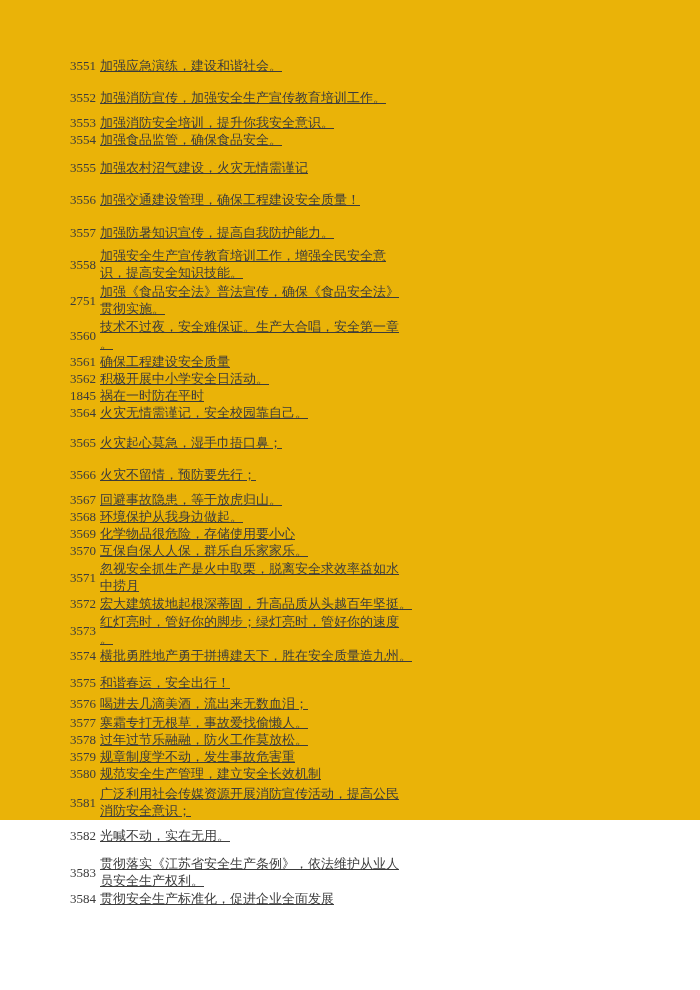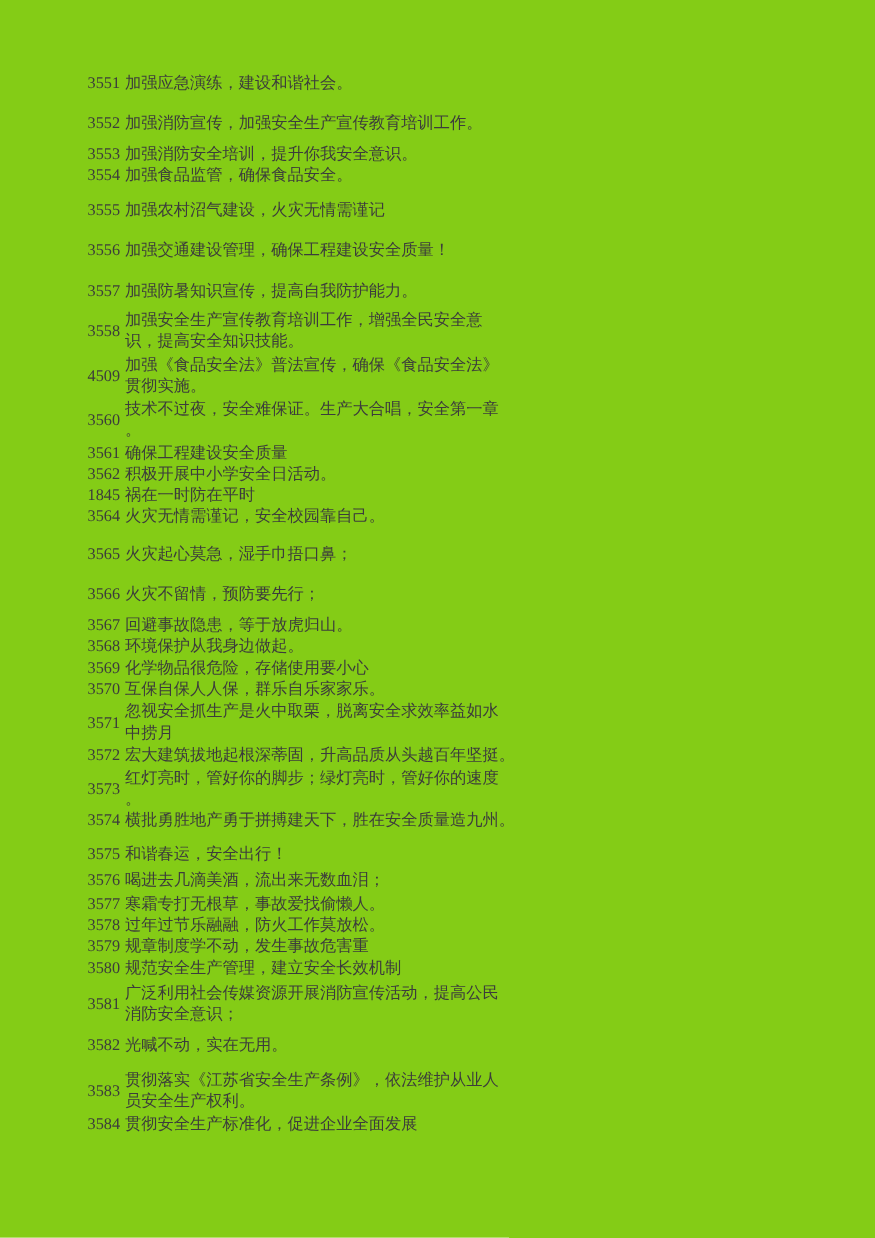--- a/index.html
+++ b/index.html
@@ -10,23 +10,23 @@
   body {
     width: 700px;
     height: 990px;
     overflow: hidden;
     font-family: "Liberation Serif", "DejaVu Serif", serif;
     color: #3c3c3c;
   }
   .page {
     box-sizing: border-box;
     width: 700px;
-    height: 990px;
+    height: 820px;
     padding: 57px 40px 0 70px;
-    background: #84cc16;
+    background: #eab308;
   }
   .row {
     display: flex;
     align-items: center;
   }
   .num {
     flex: 0 0 27px;
     width: 27px;
     margin-right: 3px;
     font-size: 13px;
@@ -34,20 +34,21 @@
     text-align: left;
     letter-spacing: 0px;
     white-space: nowrap;
   }
   .txt {
     font-size: 13px;
     line-height: 17px;
   }
   .txt .line {
     white-space: nowrap;
+    text-decoration: underline;
   }
 </style>
 </head>
 <body>
 
 <div class="page">
 
   <div class="row" style="margin-top:0">
     <div class="num">3551</div>
     <div class="txt">
@@ -99,21 +100,21 @@
 
   <div class="row" style="margin-top:6px">
     <div class="num">3558</div>
     <div class="txt">
       <div class="line">加强安全生产宣传教育培训工作，增强全民安全意</div>
       <div class="line">识，提高安全知识技能。</div>
     </div>
   </div>
 
   <div class="row" style="margin-top:2px">
-    <div class="num">4509</div>
+    <div class="num">2751</div>
     <div class="txt">
       <div class="line">加强《食品安全法》普法宣传，确保《食品安全法》</div>
       <div class="line">贯彻实施。</div>
     </div>
   </div>
 
   <div class="row" style="margin-top:1px">
     <div class="num">3560</div>
     <div class="txt">
       <div class="line">技术不过夜，安全难保证。生产大合唱，安全第一章</div>

